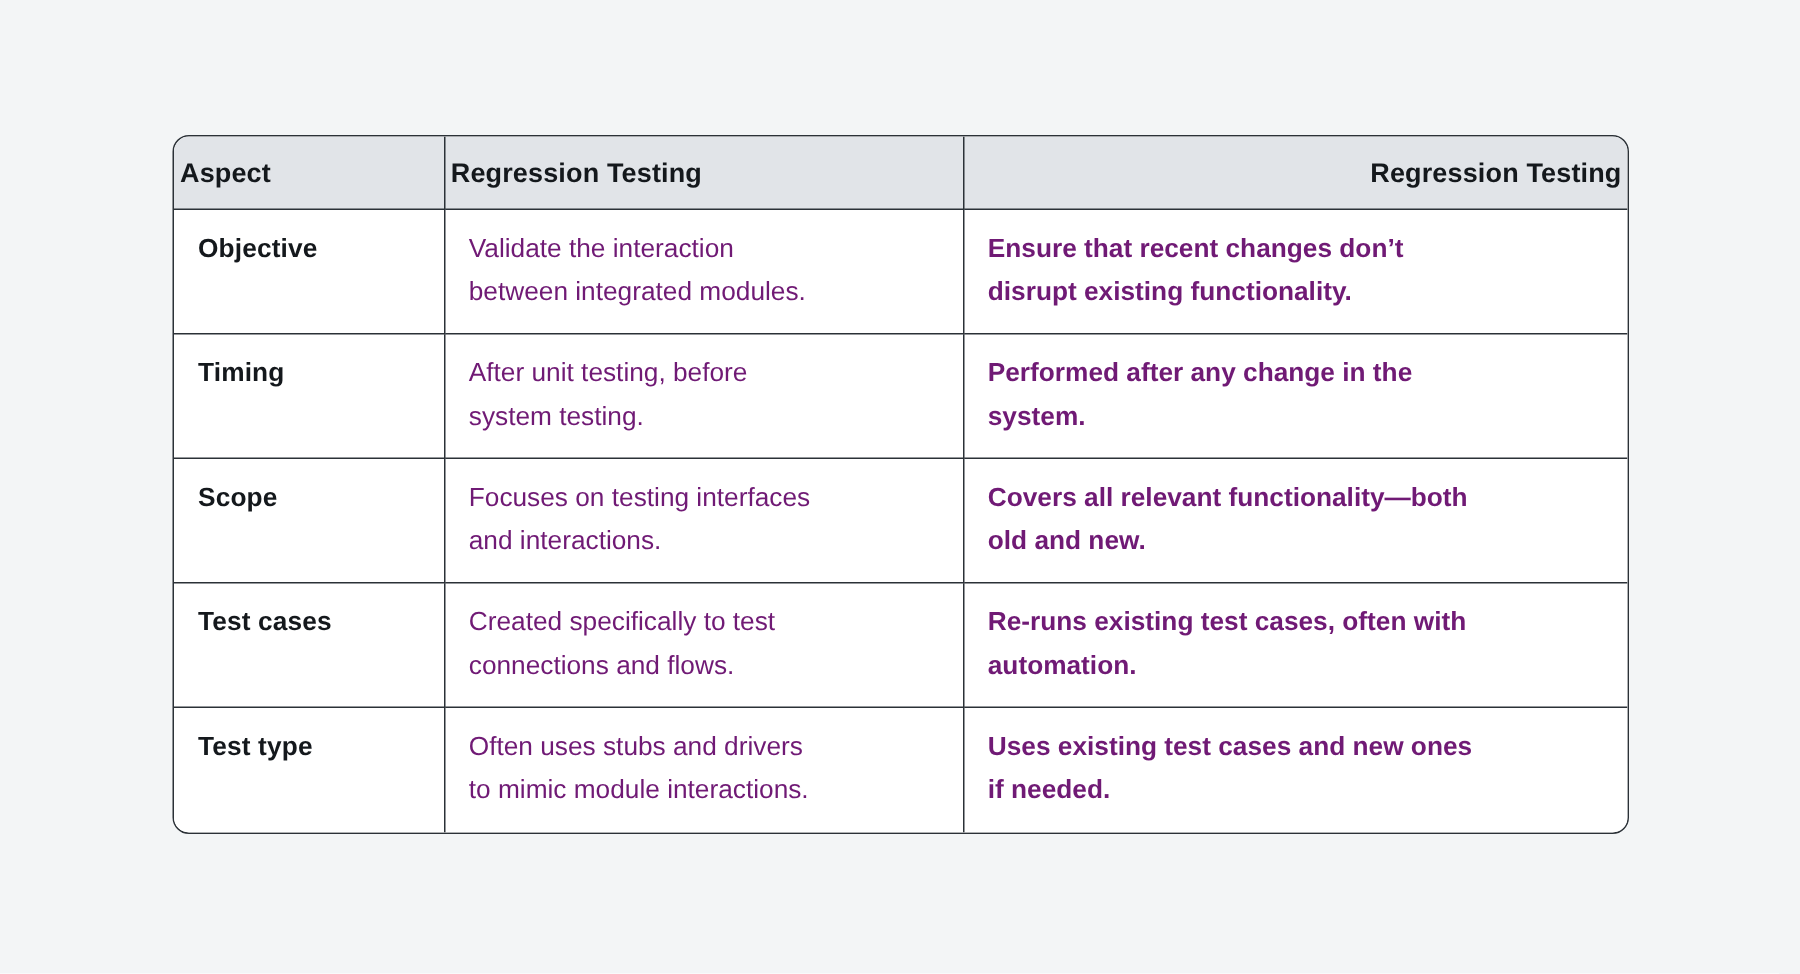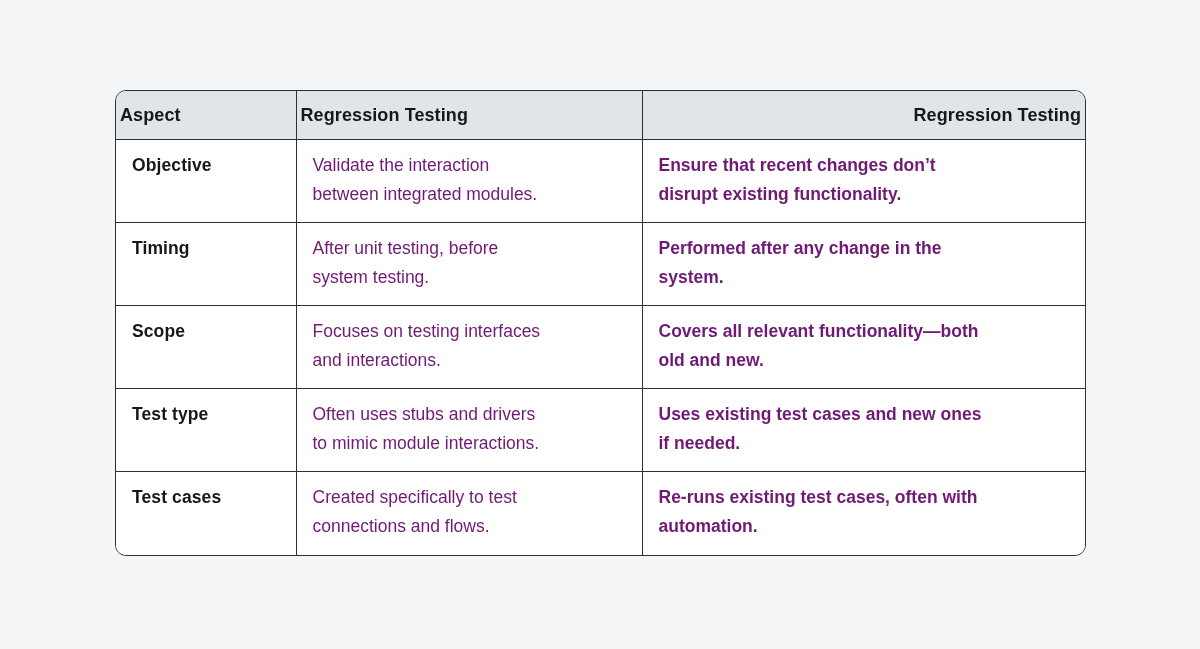--- a/index.html
+++ b/index.html
@@ -108,28 +108,28 @@
 system.</td>
       </tr>
       <tr>
         <th>Scope</th>
         <td>Focuses on testing interfaces
 and interactions.</td>
         <td>Covers all relevant functionality—both
 old and new.</td>
       </tr>
       <tr>
+        <th>Test cases</th>
+        <td>Created specifically to test
+connections and flows.</td>
+        <td>Re-runs existing test cases, often with
+automation.</td>
+      </tr>
+      <tr>
         <th>Test type</th>
         <td>Often uses stubs and drivers
 to mimic module interactions.</td>
         <td>Uses existing test cases and new ones
 if needed.</td>
       </tr>
-      <tr>
-        <th>Test cases</th>
-        <td>Created specifically to test
-connections and flows.</td>
-        <td>Re-runs existing test cases, often with
-automation.</td>
-      </tr>
     </tbody>
   </table>
 </div>
 
 </body></html>

